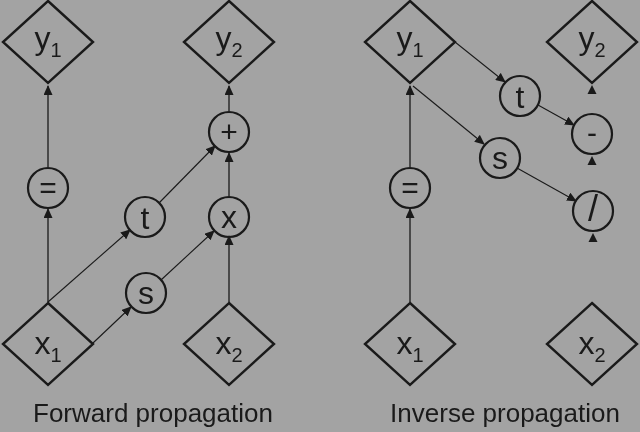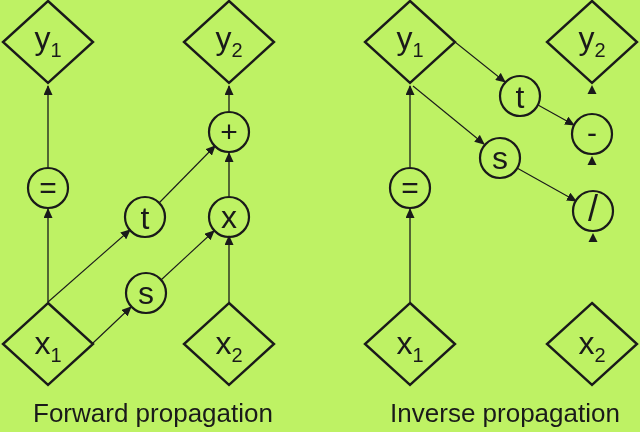--- a/index.html
+++ b/index.html
@@ -1,16 +1,16 @@
 <!DOCTYPE html>
 <html><head>
 <meta charset="utf-8">
 <style>
   html, body { margin: 0; padding: 0; background: #ffffff; }
-  .stage { width: 640px; height: 432px; background: #bef264; overflow: hidden; }
+  .stage { width: 640px; height: 432px; background: #a3a3a3; overflow: hidden; }
   svg { display: block; }
   .diamond { fill: none; stroke: #1a1a1a; stroke-width: 2.4px; }
   .circle  { fill: none; stroke: #1a1a1a; stroke-width: 2.2px; }
   .flow    { stroke: #1a1a1a; stroke-width: 1.3px; fill: none; }
   .diag    { stroke-width: 1.1px; }
   .ah      { fill: #1a1a1a; stroke: none; }
   text {
     font-family: "Liberation Sans", sans-serif;
     fill: #1a1a1a;
     text-anchor: middle;

